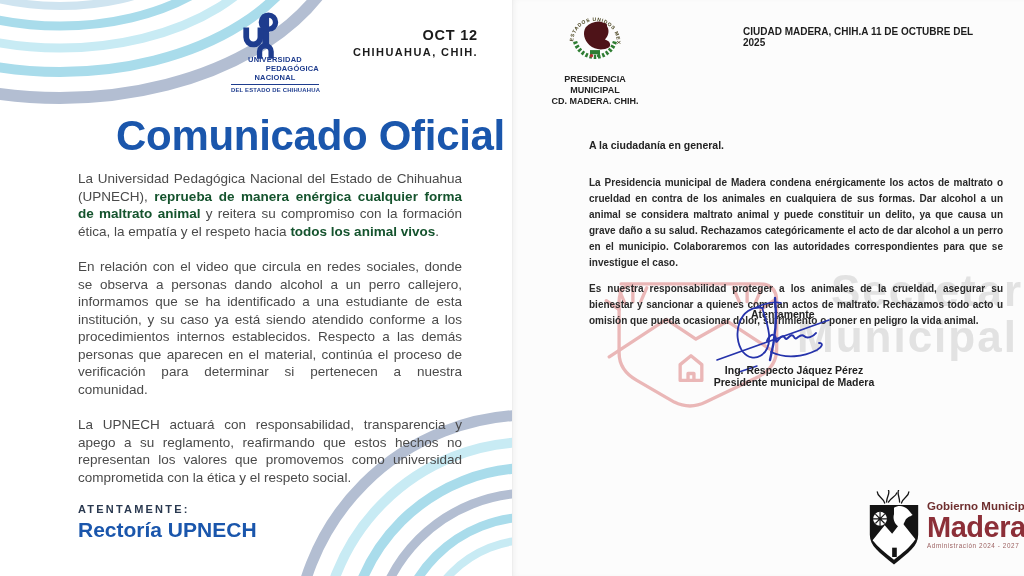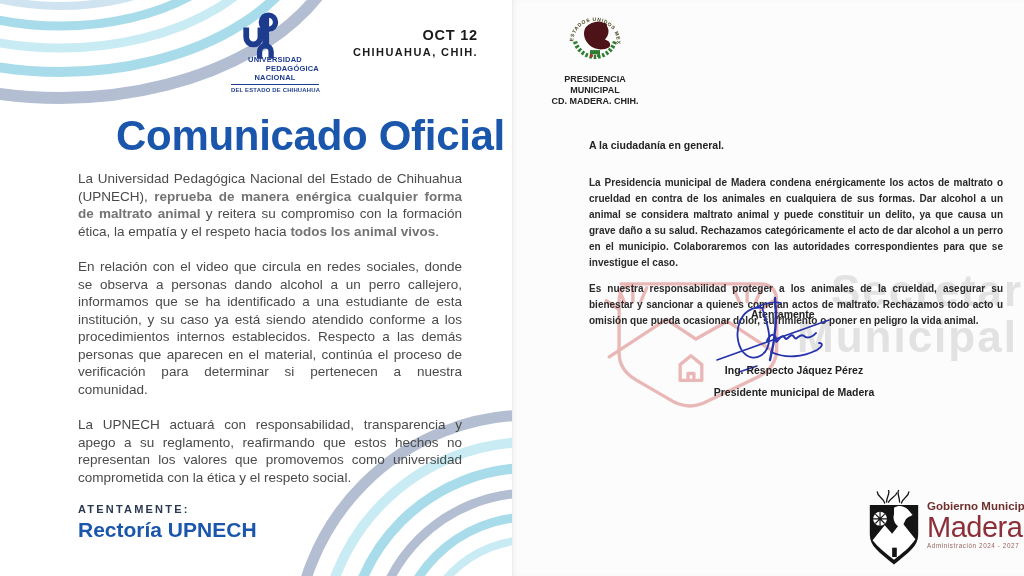--- a/index.html
+++ b/index.html
@@ -22,21 +22,21 @@
               letter-spacing:1.4px;color:#1b1b1b;text-align:right;margin-top:32px;}
   .date-line{position:absolute;right:34px;top:27px;font-size:14.5px;font-weight:800;
              letter-spacing:.8px;color:#1b1b1b;text-align:right;}
 
   .doc-title{position:absolute;left:0;top:112px;width:505px;text-align:right;
              font-size:42px;font-weight:800;color:#1a56ac;letter-spacing:-.3px;}
 
   .left-body{position:absolute;left:78px;top:170px;width:384px;color:#4a4a4a;
              font-size:13.5px;line-height:17.5px;text-align:justify;}
   .left-body p{margin:0 0 18px 0;}
-  .left-body b{color:#737373;}
+  .left-body b{color:#14532d;}
 
   .closing{position:absolute;left:78px;top:503px;}
   .closing .lbl{font-size:11px;font-weight:800;letter-spacing:2.2px;color:#2a3950;}
   .closing .name{font-size:21px;font-weight:800;color:#1a56ac;margin-top:3px;}
 
   
   .right-page{position:absolute;left:512px;top:0;width:512px;height:576px;
               background:#fcfcfc;overflow:hidden;border-left:1px solid #eeeeee;
               box-shadow:inset 3px 0 6px -3px rgba(0,0,0,.07);}
 
@@ -49,32 +49,32 @@
   .salutation{position:absolute;left:76px;top:139px;font-size:10.5px;font-weight:bold;color:#222;}
 
   .right-body{position:absolute;left:76px;top:175px;width:414px;color:#2a2a2a;
               font-size:10px;line-height:16px;font-weight:600;text-align:justify;}
   .right-body p{margin:0 0 10px 0;}
 
   .atentamente{position:absolute;left:238px;top:308px;font-size:10.5px;font-weight:600;color:#222;}
   .signature{position:absolute;left:196px;top:294px;width:146px;height:90px;}
   .signer{position:absolute;left:186px;top:364px;width:190px;text-align:center;
           font-size:10.5px;font-weight:600;color:#222;}
-  .signer .t2{margin-top:10px;}
+  .signer .t2{}
 
   .wm-shield{position:absolute;left:78px;top:278px;width:198px;height:130px;opacity:.75;}
   .wm-text{position:absolute;left:284px;top:268px;color:#e2e2e2;font-weight:800;
            font-size:44px;line-height:46px;letter-spacing:2px;white-space:nowrap;}
   .wm-text .w1{margin-left:34px;}
 
   .footer-logo{position:absolute;left:352px;top:488px;width:150px;}
   .madera-shield{position:absolute;left:0;top:2px;width:58px;height:80px;}
   .madera-text{position:absolute;left:62px;top:12px;width:92px;text-align:center;}
   .madera-text .g1{font-size:11.5px;font-weight:bold;color:#6f2f2f;white-space:nowrap;}
-  .madera-text .g2{font-size:29px;font-weight:400;color:#8c2f38;line-height:30px;letter-spacing:-.5px;}
+  .madera-text .g2{font-size:29px;font-weight:700;color:#8c2f38;line-height:30px;letter-spacing:-.5px;}
   .madera-text .g3{font-size:6.3px;color:#9a5f5f;letter-spacing:.6px;white-space:nowrap;}
 </style>
 </head>
 <body>
 
 <div id="stage">
 
   <div class="left-page">
 
     <svg class="arcs" width="512" height="576" viewBox="0 0 512 576">
@@ -154,20 +154,21 @@
         <path d="M32,30 c8,-9 22,-11 28,-4 c6,6 5,15 -1,21 c7,2 9,7 6,11 c-9,5 -20,4 -28,-3 c-7,-7 -10,-17 -5,-25 z" fill="#4e1318"></path>
         <circle cx="58" cy="28" r="4" fill="#4e1318"></circle>
         <path d="M38,62 h14 v6 h-14 z" fill="#2e7d32"></path>
         <circle cx="40" cy="70" r="2.4" fill="#b03030"></circle>
         <circle cx="50" cy="70" r="2.4" fill="#2e7d32"></circle>
       </svg>
       <div class="seal-cap">PRESIDENCIA MUNICIPAL</div>
       <div class="seal-cap">CD. MADERA. CHIH.</div>
     </div>
 
+    <div class="dateline">CIUDAD MADERA, CHIH.A 11 DE OCTUBRE DEL 2025</div>
 
     <div class="salutation">A la ciudadanía en general.</div>
 
     <div class="right-body">
       <p>La Presidencia municipal de Madera condena enérgicamente los actos de maltrato o crueldad en contra de los animales en cualquiera de sus formas. Dar alcohol a un animal se considera maltrato animal y puede constituir un delito, ya que causa un grave daño a su salud. Rechazamos categóricamente el acto de dar alcohol a un perro en el municipio. Colaboraremos con las autoridades correspondientes para que se investigue el caso.</p>
       <p>Es nuestra responsabilidad proteger a los animales de la crueldad, asegurar su bienestar y sancionar a quienes cometan actos de maltrato. Rechazamos todo acto u omisión que pueda ocasionar dolor, sufrimiento o poner en peligro la vida animal.</p>
     </div>
 
     <div class="atentamente">Atentamente</div>
 

